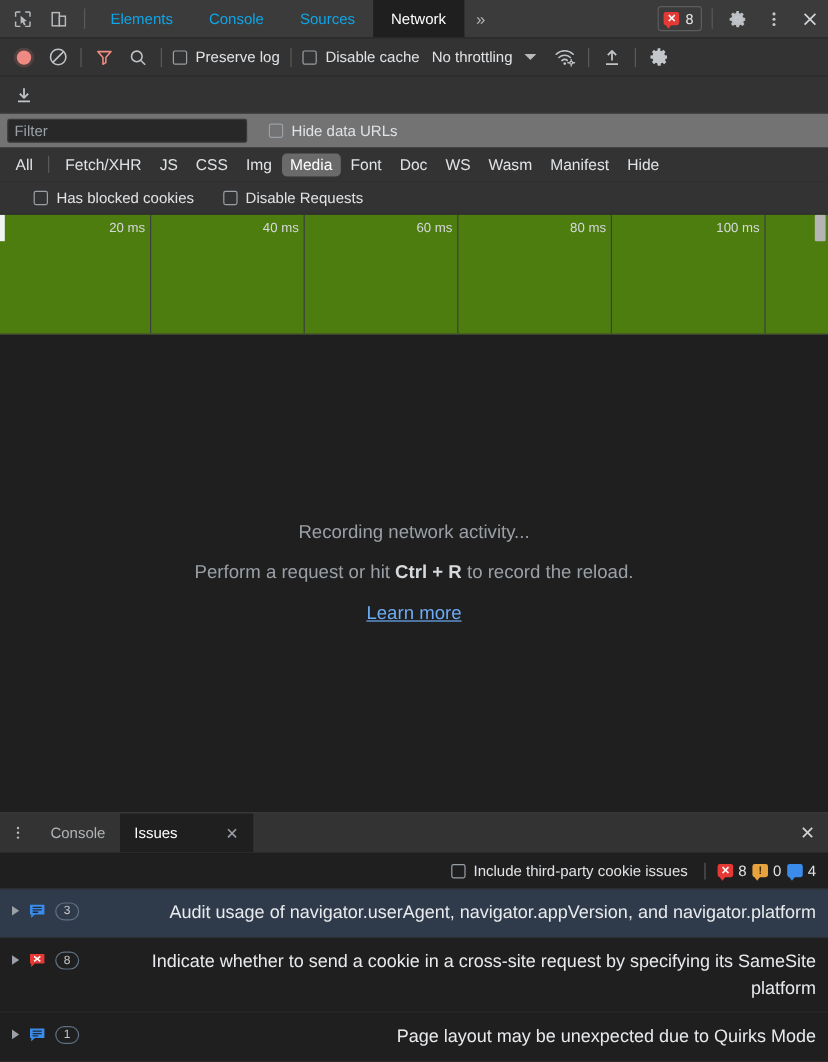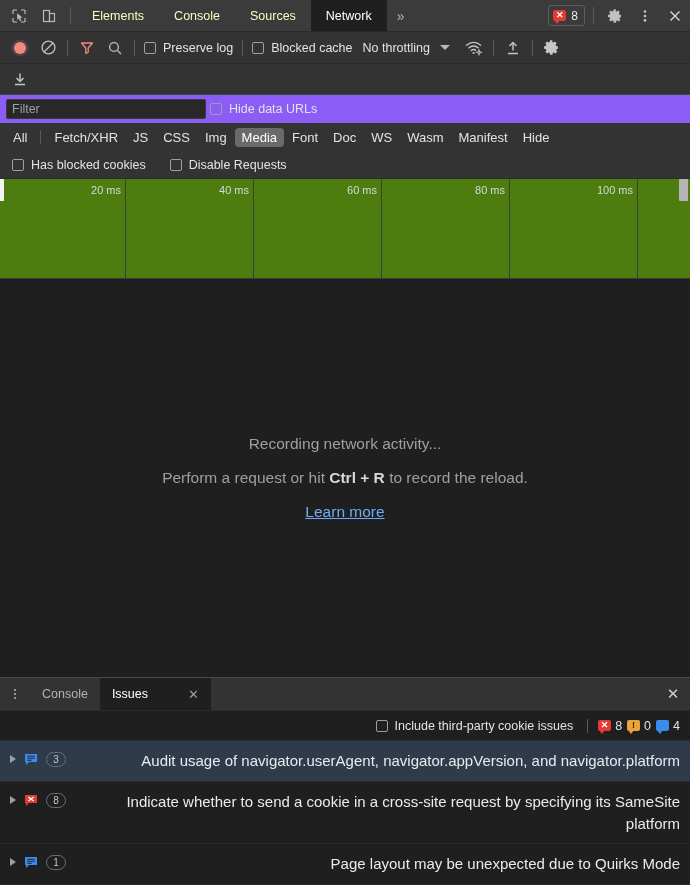--- a/index.html
+++ b/index.html
@@ -23,21 +23,21 @@
   }
   .tb-icon {
     width: 30px; display: flex; align-items: center; justify-content: center;
     color: #b8bcbf; cursor: pointer;
   }
   .tb-icon:first-child { margin-left: 4px; }
   .tb-sep { width: 1px; background: #5a5a5a; margin: 7px 6px; }
   .tabs { display: flex; align-items: stretch; }
   .tab {
     padding: 0 15px; display: flex; align-items: center;
-    color: #fef9c3; font-size: 12.5px; cursor: pointer; white-space: nowrap;
+    color: #0ea5e9; font-size: 12.5px; cursor: pointer; white-space: nowrap;
   }
   .tab.active { background: #1f1f1f; color: #ffffff; }
   .tab-more {
     padding: 0 10px; display: flex; align-items: center;
     color: #b0b4b7; font-size: 14px; cursor: pointer;
   }
   .tabbar-spacer { flex: 1 1 auto; }
   .err-badge {
     display: flex; align-items: center; gap: 5px;
     border: 1px solid #5c5c5c; border-radius: 3px;
@@ -91,22 +91,22 @@
 
   
   .exportbar {
     height: 31px; flex: 0 0 31px; background: #333333;
     display: flex; align-items: center; padding: 0 6px;
     border-bottom: 1px solid #454545;
   }
 
   
   .filterbar {
-    height: 28px; flex: 0 0 28px; background: #8b5cf6;
-    display: flex; align-items: center; padding: 0 6px; 
+    height: 28px; flex: 0 0 28px; background: #737373;
+    display: flex; align-items: center; padding: 0 6px; gap: 14px;
   }
   .filter-input {
     width: 200px; height: 20px; background: #282828;
     border: 1px solid #3a3a3a; border-radius: 2px;
     color: #c8ccd0; font-size: 12.5px; padding: 0 5px;
     font-family: "Liberation Sans", sans-serif; outline: none;
   }
   .filter-input::placeholder { color: #9aa0a6; }
 
   
@@ -117,21 +117,21 @@
   .chip {
     padding: 2px 7px; border-radius: 4px; color: #e0e3e6;
     font-size: 13px; cursor: pointer; white-space: nowrap;
   }
   .chip.active { background: #6a6a6a; color: #ffffff; }
   .chip-sep { width: 1px; height: 14px; background: #5a5a5a; margin: 0 5px; }
 
   
   .cookiebar {
     height: 28px; flex: 0 0 28px; background: #333333;
-    display: flex; align-items: center; padding: 0 8px; gap: 16px;
+    display: flex; align-items: center; padding: 0 24px; gap: 16px;
     border-bottom: 1px solid #2c2c2c;
   }
 
   
   .overview {
     flex: 0 0 100px; position: relative; background: #4d7c0f;
     border-bottom: 1px solid #3a3a3a; overflow: hidden;
   }
   .ov-divider { position: absolute; top: 0; bottom: 0; width: 1px; background: #3d4043; }
   .ov-label {
@@ -291,21 +291,21 @@
         </svg>
     </div>
     <div class="nb-sep"></div>
     <div class="chk-wrap">
       <span class="chkbox"></span>
       <span class="chk-label">Preserve log</span>
     </div>
     <div class="nb-sep"></div>
     <div class="chk-wrap">
       <span class="chkbox"></span>
-      <span class="chk-label">Blocked cache</span>
+      <span class="chk-label">Disable cache</span>
     </div>
     <div class="throttle">No throttling</div>
     <div class="caret-dn"></div>
     <div class="nb-btn">
       <svg width="18" height="18" viewBox="0 0 18 18" fill="none">
         <path d="M1.5 6.2C3.6 4.3 6 3.3 8.6 3.3c2.6 0 5 1 7.1 2.9" stroke="#c0c4c7" stroke-width="1.3" stroke-linecap="round"></path>
         <path d="M3.8 8.9c1.4-1.3 3-1.9 4.8-1.9 1.7 0 3.3.6 4.7 1.9" stroke="#c0c4c7" stroke-width="1.3" stroke-linecap="round"></path>
         <path d="M6.2 11.5c.7-.6 1.5-1 2.4-1 .9 0 1.7.4 2.4 1" stroke="#c0c4c7" stroke-width="1.3" stroke-linecap="round"></path>
         <circle cx="8.6" cy="14" r="1.1" fill="#c0c4c7"></circle>
         <circle cx="14" cy="13.3" r="3.1" fill="#333"></circle>

